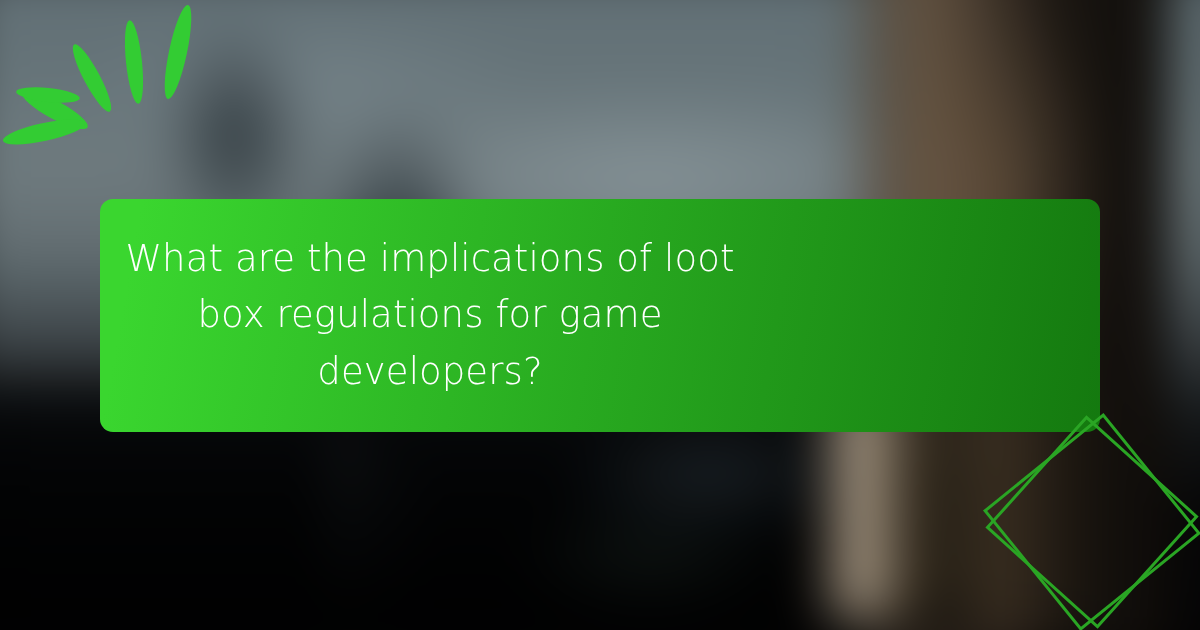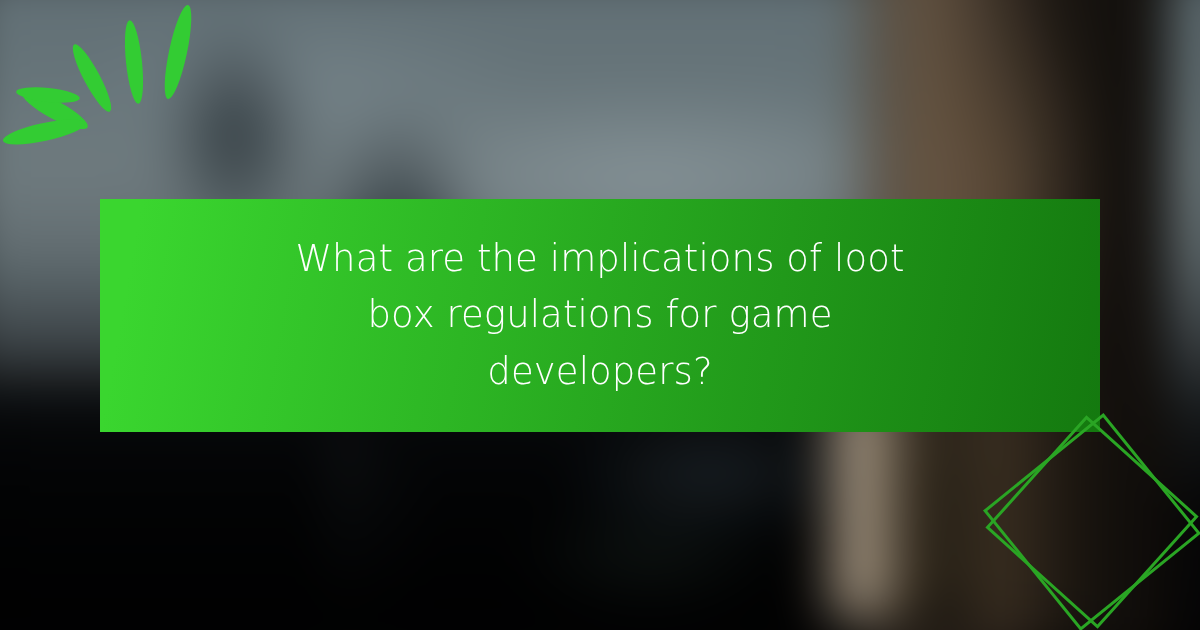--- a/index.html
+++ b/index.html
@@ -140,21 +140,21 @@
 
   
   #banner {
     position: absolute;
     left: 100px;
     top: 199px;
     width: 1000px;
     height: 233px;
     display: flex;
     align-items: center;
-    justify-content: center;
+    border-radius: 13px;
   }
   #banner-title {
     width: 660px;
     text-align: center;
     color: #ffffff;
     font-family: "DejaVu Sans", "Liberation Sans", sans-serif;
     font-size: 37px;
     font-weight: 300;
     line-height: 1.52;
     letter-spacing: 0.1px;

